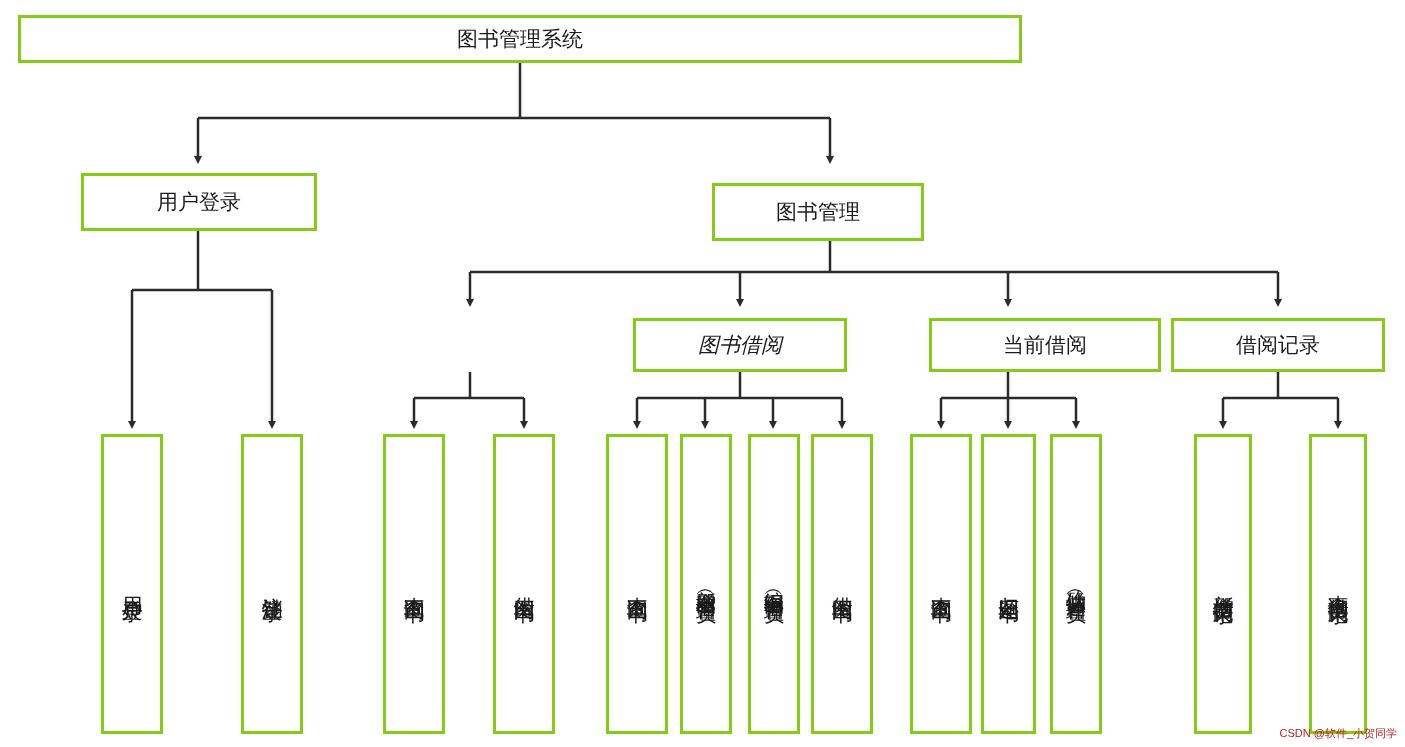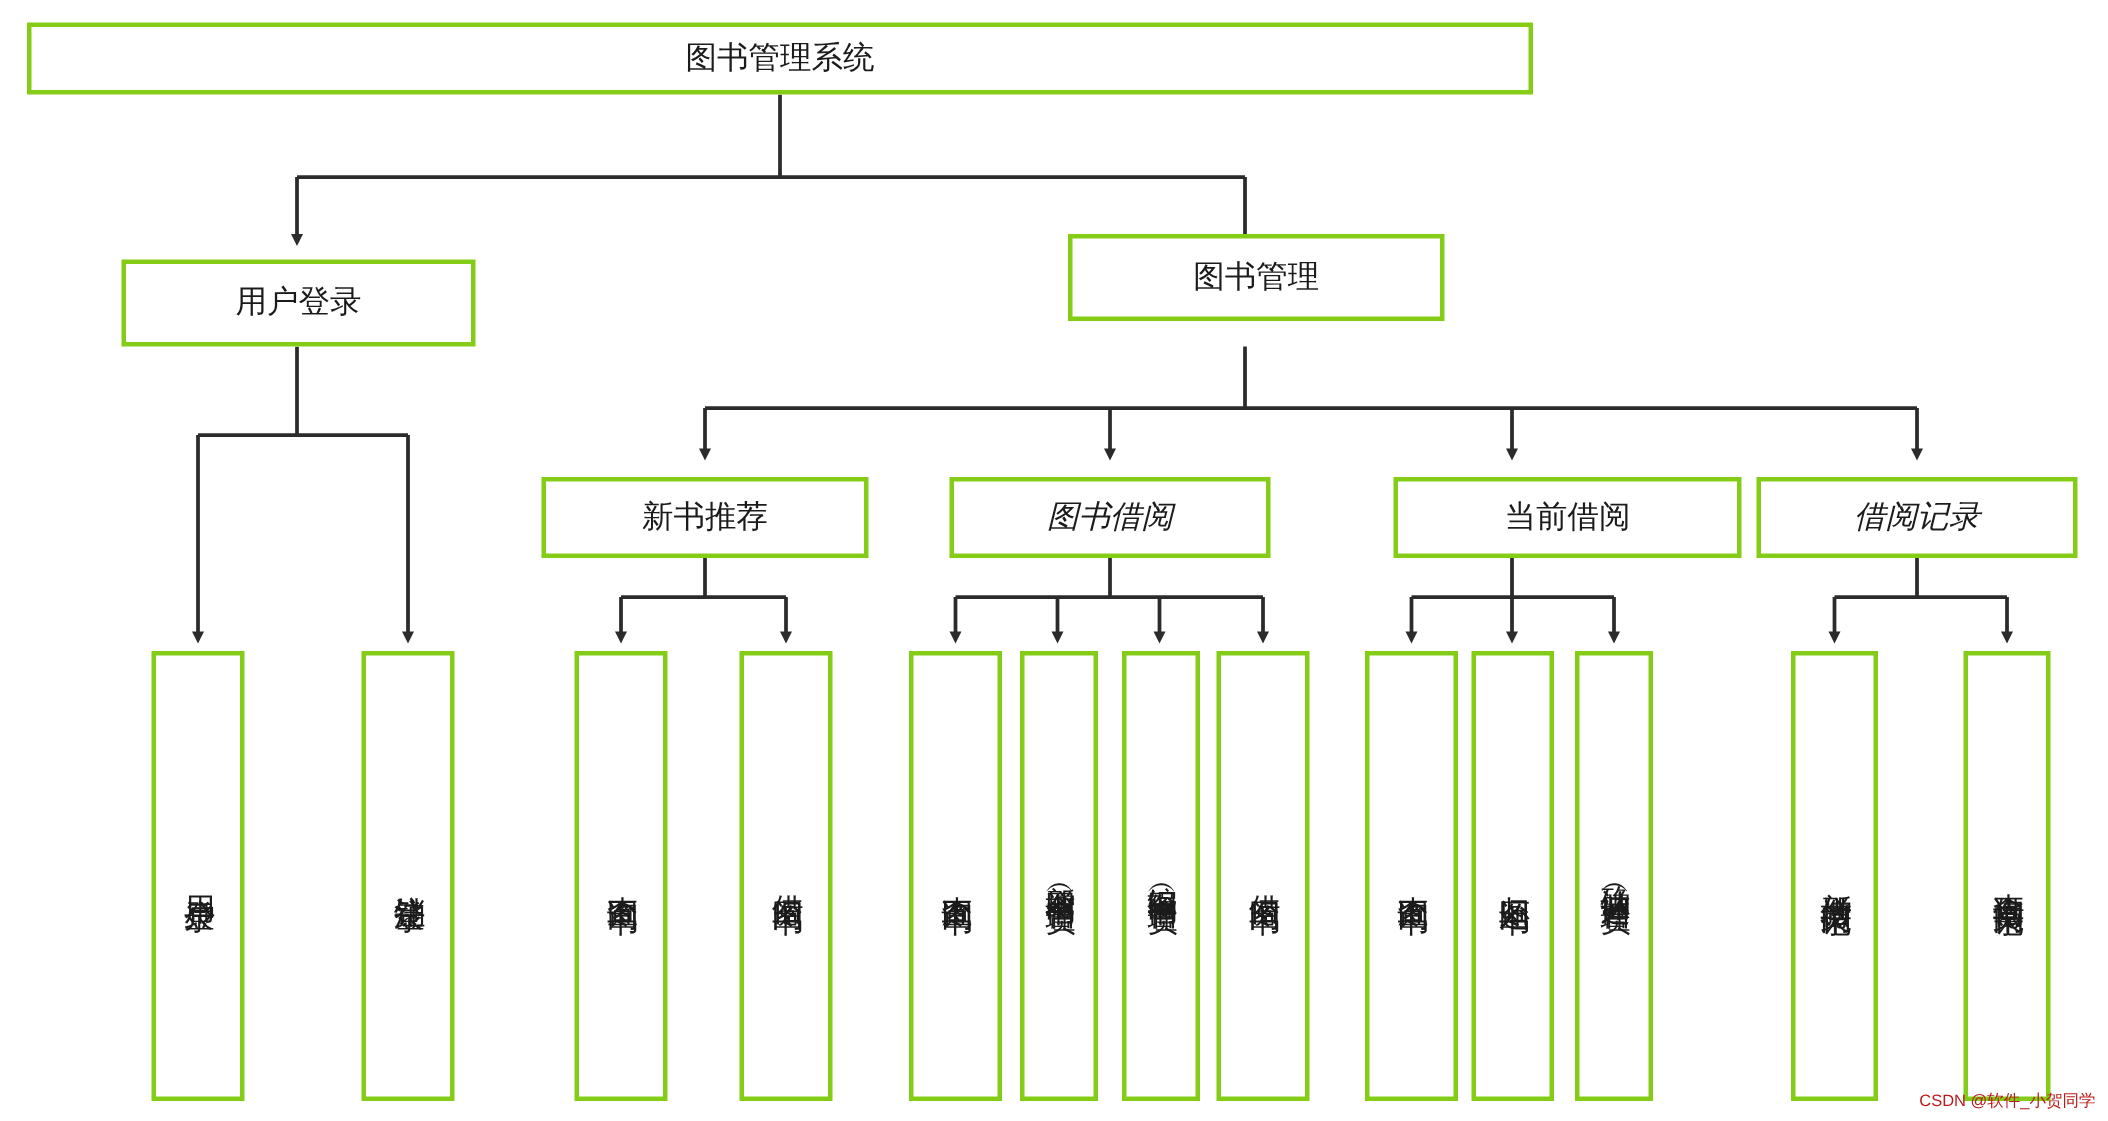--- a/index.html
+++ b/index.html
@@ -112,34 +112,31 @@
     </g>
   </svg>
 
   <div class="node" style="left:18px; top:15px; width:1004px; height:48px;">
     <span>图书管理系统</span>
   </div>
 
   <div class="node" style="left:81px; top:173px; width:236px; height:58px;">
     <span>用户登录</span>
   </div>
-  <div class="node" style="left:712px; top:156px; width:251px; height:58px;">
+  <div class="node" style="left:712px; top:183px; width:212px; height:58px;">
     <span>图书管理</span>
   </div>
 
-  <div class="node" style="left:361px; top:318px; width:218px; height:54px;">
-    <span>新书推荐</span>
-  </div>
   <div class="node" style="left:633px; top:318px; width:214px; height:54px;font-style:italic;">
     <span>图书借阅</span>
   </div>
   <div class="node" style="left:901px; top:318px; width:232px; height:54px;margin-left:28px;">
     <span>当前借阅</span>
   </div>
-  <div class="node" style="left:1171px; top:318px; width:214px; height:54px;font-style:italic;">
+  <div class="node" style="left:1171px; top:318px; width:214px; height:54px;">
     <span>借阅记录</span>
   </div>
 
   <div class="node vert" style="left:101px; top:434px; width:62px; height:300px;">
     <span>用户登录</span>
   </div>
   <div class="node vert" style="left:241px; top:434px; width:62px; height:300px;">
     <span>注销登录</span>
   </div>
 

